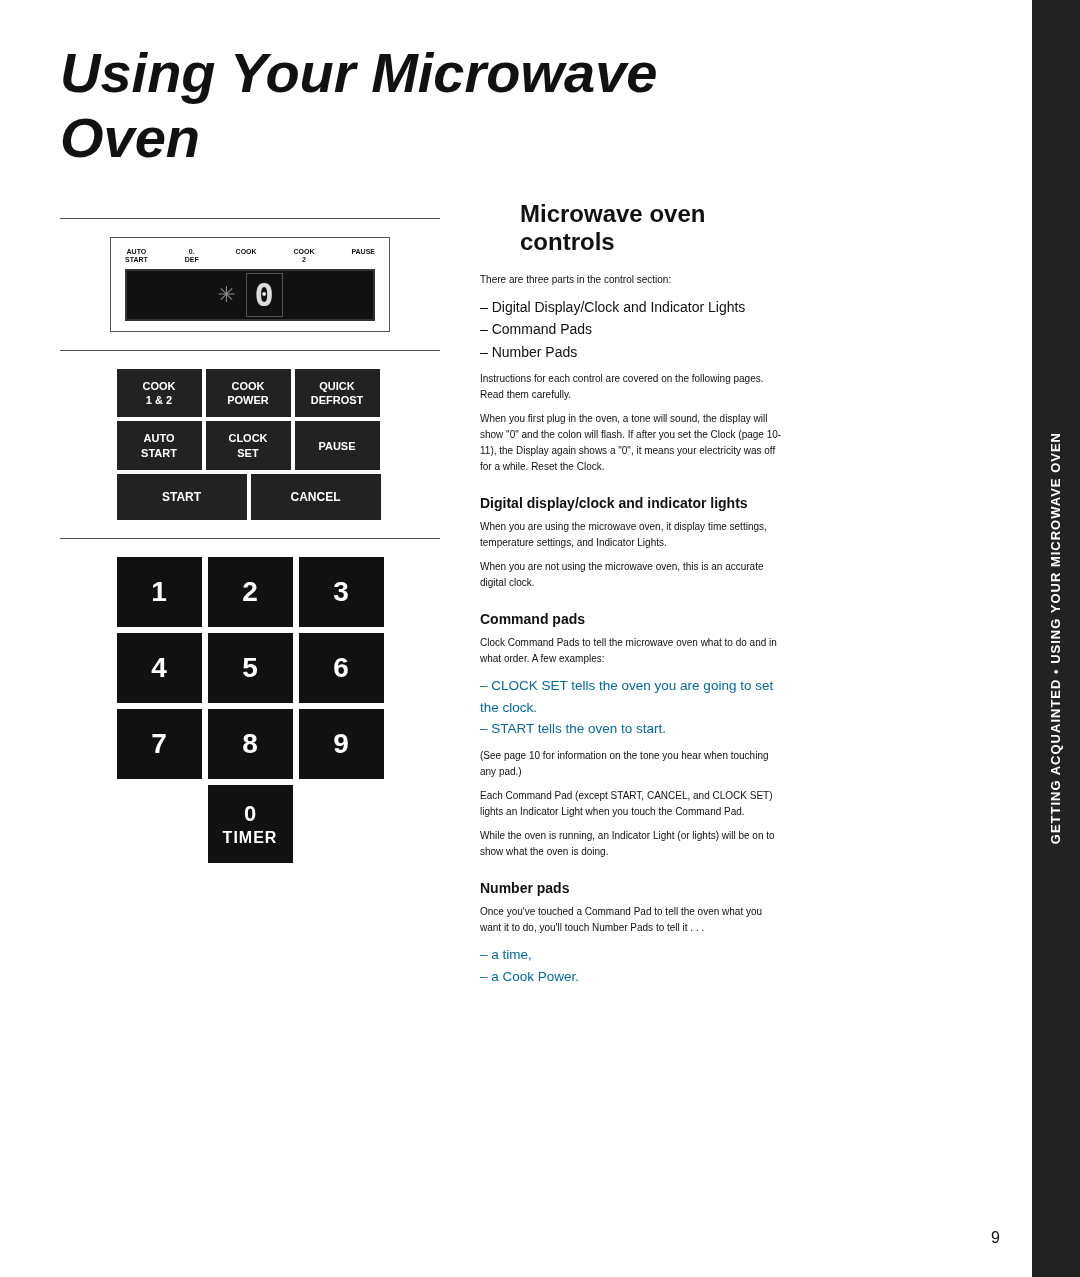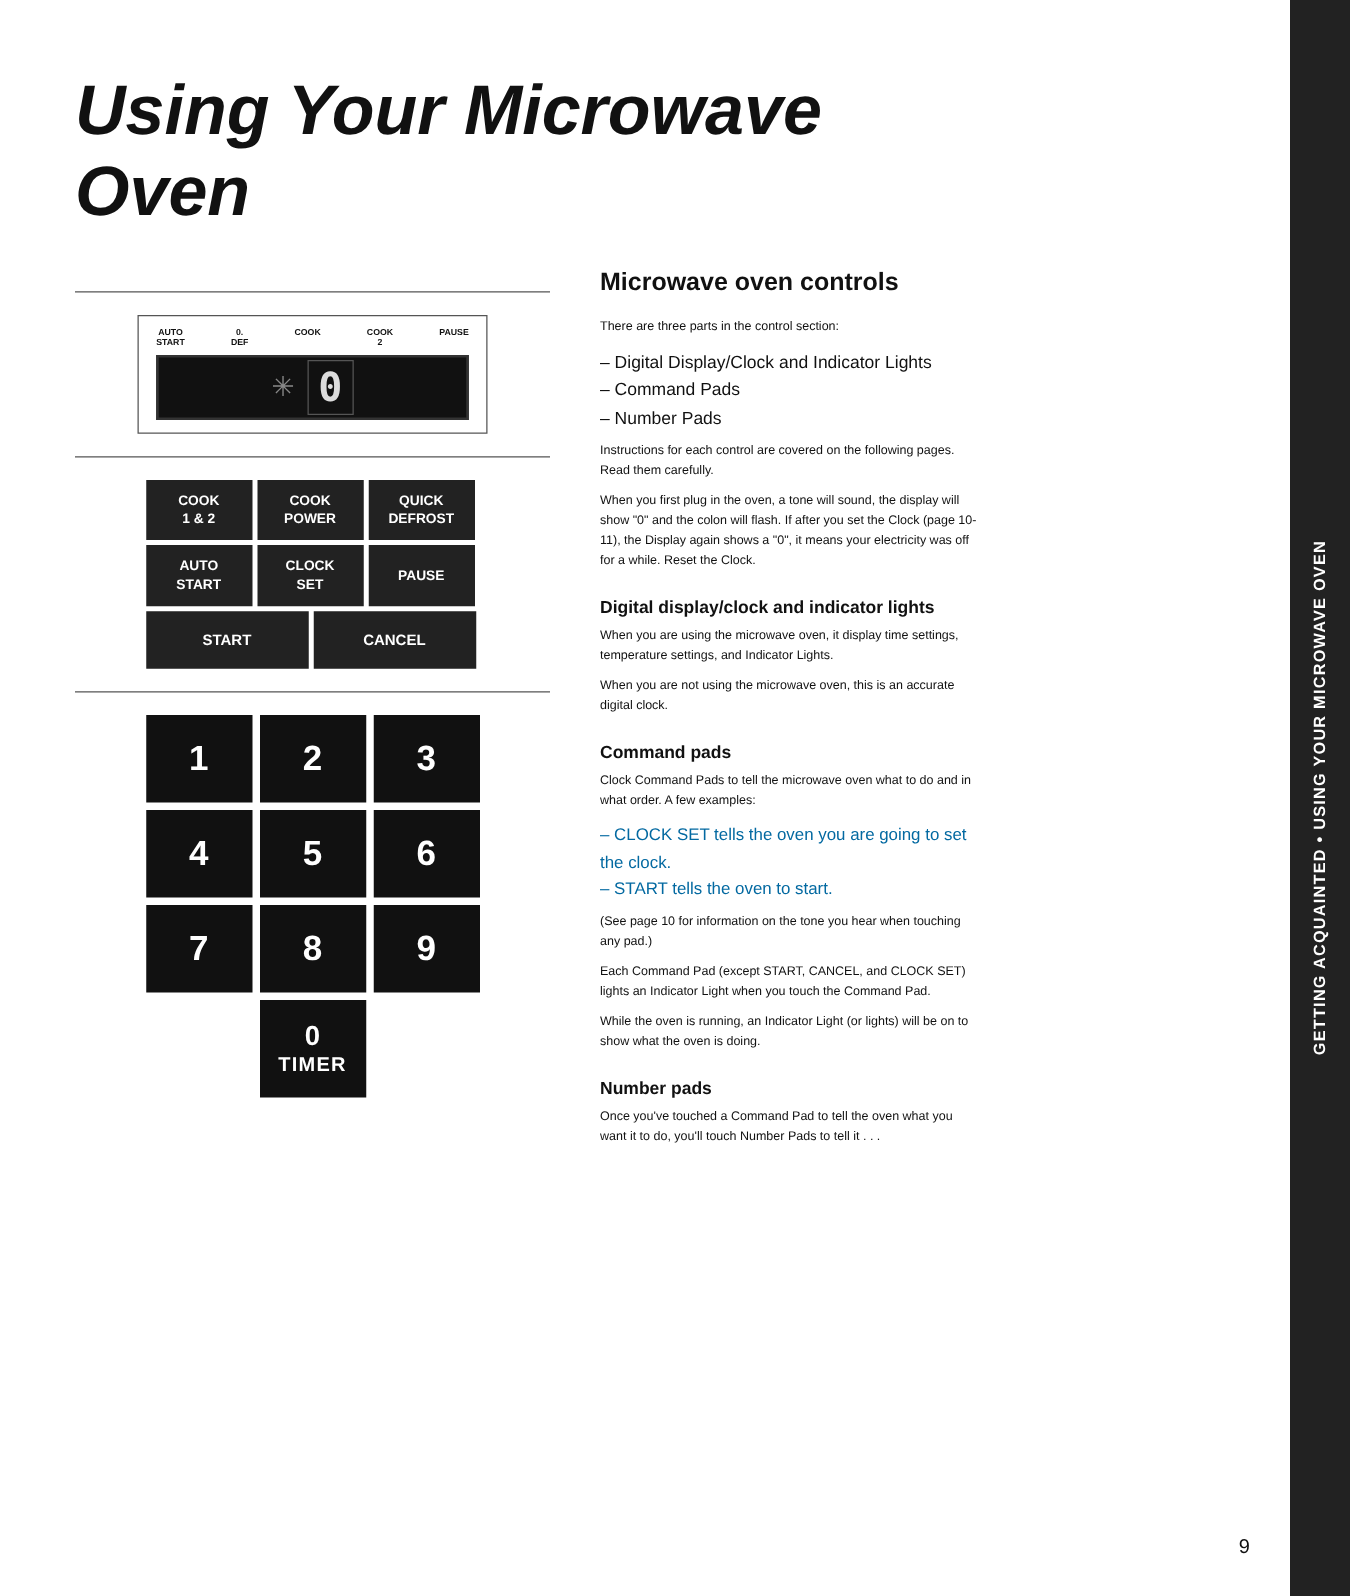--- a/index.html
+++ b/index.html
@@ -41,21 +41,21 @@
       writing-mode: vertical-rl;
       transform: rotate(180deg);
       text-align: center;
       white-space: nowrap;
       line-height: 1.4;
     }
 
     
     .main-content {
       width: 824px;
-      padding: 55px 40px 40px 60px;
+      padding: 40px 40px 40px 60px;
       display: flex;
       flex-direction: column;
     }
 
     
     .page-title {
       font-size: 56px;
       font-weight: 900;
       font-style: italic;
       color: #111;
@@ -80,24 +80,25 @@
     }
 
     
     .right-column {
       flex: 1;
       padding-top: 0;
     }
 
     
     .section-heading {
-      font-size: 20px;
+      font-size: 24px;
       font-weight: bold;
       color: #111;
       margin-bottom: 16px;
+      margin-left: 40px;
     }
 
     .intro-list {
       list-style: none;
       padding: 0;
       margin-bottom: 8px;
     }
 
     .intro-list li {
       font-size: 14px;
@@ -416,20 +417,24 @@
         <ul class="body-list">
           <li>CLOCK SET tells the oven you are going to set the clock.</li>
           <li>START tells the oven to start.</li>
         </ul>
         <p class="body-text">(See page 10 for information on the tone you hear when touching any pad.)</p>
         <p class="body-text">Each Command Pad (except START, CANCEL, and CLOCK SET) lights an Indicator Light when you touch the Command Pad.</p>
         <p class="body-text">While the oven is running, an Indicator Light (or lights) will be on to show what the oven is doing.</p>
 
         <p class="subsection-title">Number pads</p>
         <p class="body-text">Once you've touched a Command Pad to tell the oven what you want it to do, you'll touch Number Pads to tell it . . .</p>
+        <ul class="body-list">
+          <li>a time,</li>
+          <li>a Cook Power.</li>
+        </ul>
 
       </div>
     </div>
 
     <div class="page-number">9</div>
 
   </div>
 </div>
 
 </body></html>

